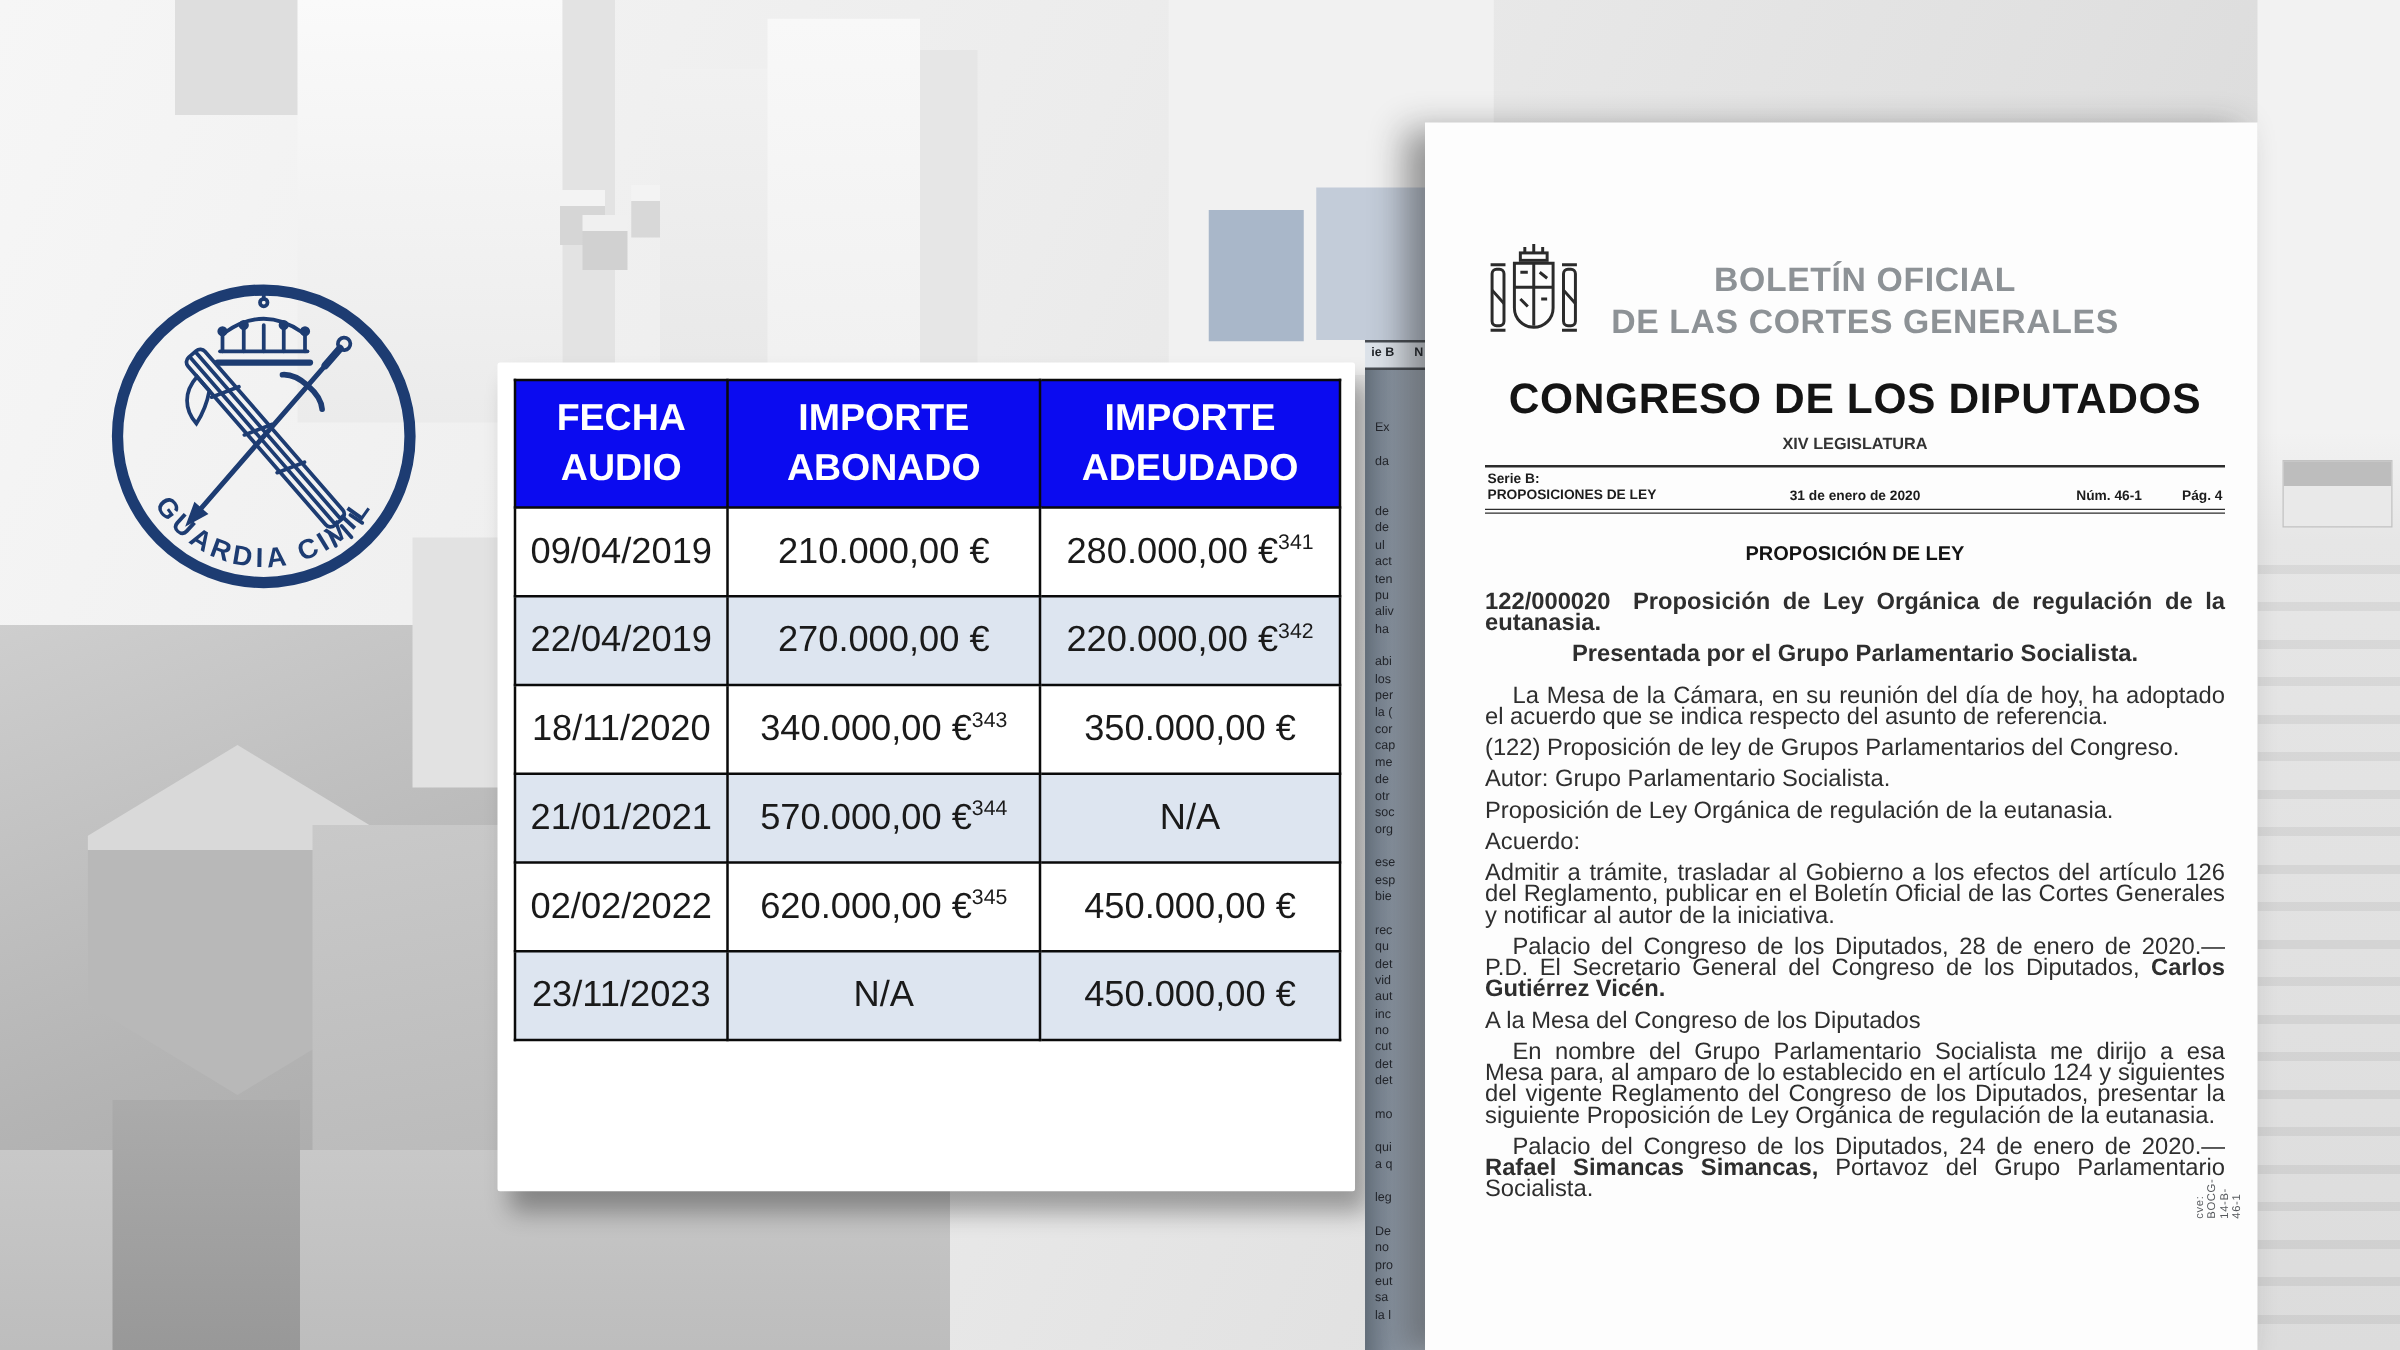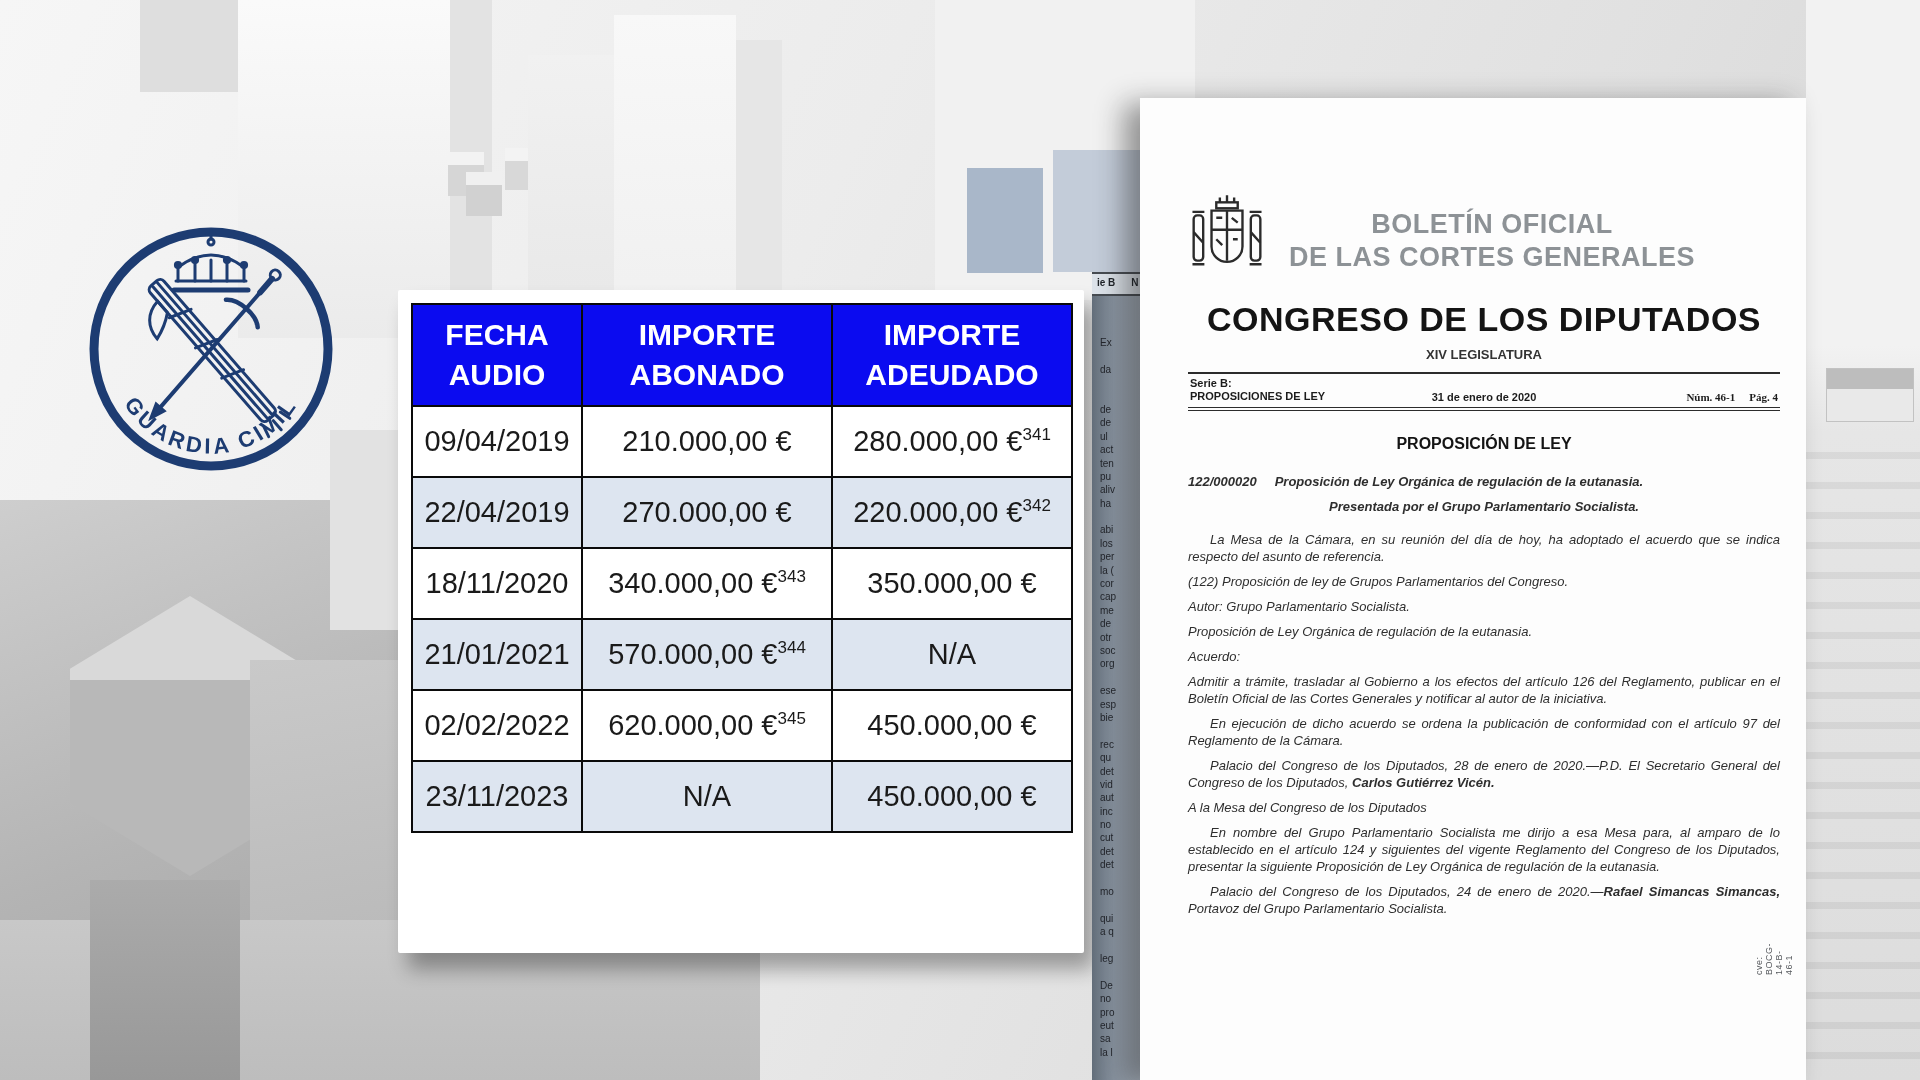--- a/index.html
+++ b/index.html
@@ -71,23 +71,23 @@
   .escudo{width:78px;height:100px;flex:0 0 auto;}
   .doc-head-titles{flex:1;text-align:center;margin-right:62px;margin-top:14px;
       font-weight:bold;color:#8d9296;font-size:27px;line-height:33px;letter-spacing:0.5px;}
   .doc-congreso{text-align:center;font-weight:bold;color:#141414;font-size:34px;margin-top:6px;letter-spacing:0.5px;}
   .doc-legislatura{text-align:center;font-size:13px;color:#333;margin-top:8px;font-weight:bold;}
   .serie-bar{display:grid;grid-template-columns:1fr auto 1fr;align-items:end;
       border-top:2px solid #2c2c2c;border-bottom:4px double #2c2c2c;
       margin-top:10px;padding:3px 2px 4px 2px;font-size:11px;font-weight:bold;color:#1c1c1c;}
   .serie-left{line-height:13px;}
   .serie-date{text-align:center;}
-  .serie-right{text-align:left;display:flex;justify-content:flex-end;gap:14px;font-family:Liberation Serif, serif;}
+  .serie-right{text-align:left;display:flex;justify-content:flex-end;gap:32px;}
   .doc-proposicion{text-align:center;font-size:16px;font-weight:bold;color:#141414;margin:24px 0 20px 0;}
-  .doc-body{font-size:13px;line-height:17px;text-align:justify;font-style:italic;}
+  .doc-body{font-size:19px;line-height:17px;text-align:justify;}
   .doc-body p{margin:0 0 8px 0;}
   .doc-body .ind{text-indent:22px;}
   .exp-line{font-weight:bold;margin-bottom:12px;}
   .exp-line .exp-num{margin-right:18px;}
   .presentada{font-weight:bold;text-align:center;margin-bottom:16px !important;}
   .cve{position:absolute;right:12px;top:845px;writing-mode:vertical-rl;transform:rotate(180deg);
       font-size:9px;color:#55585c;letter-spacing:0.5px;}
 </style>
 </head>
 <body>
@@ -312,21 +312,20 @@
         <p class="exp-line">
           <span class="exp-num">122/000020</span><span>Proposición de Ley Orgánica de regulación de la eutanasia.</span>
         </p>
         <p class="presentada">Presentada por el Grupo Parlamentario Socialista.</p>
         <p class="ind">La Mesa de la Cámara, en su reunión del día de hoy, ha adoptado el acuerdo que se indica respecto del asunto de referencia.</p>
         <p>(122) Proposición de ley de Grupos Parlamentarios del Congreso.</p>
         <p>Autor: Grupo Parlamentario Socialista.</p>
         <p>Proposición de Ley Orgánica de regulación de la eutanasia.</p>
         <p>Acuerdo:</p>
         <p>Admitir a trámite, trasladar al Gobierno a los efectos del artículo 126 del Reglamento, publicar en el Boletín Oficial de las Cortes Generales y notificar al autor de la iniciativa.</p>
-        <p class="ind">En ejecución de dicho acuerdo se ordena la publicación de conformidad con el artículo 97 del Reglamento de la Cámara.</p>
         <p class="ind">
           <span>Palacio del Congreso de los Diputados, 28 de enero de 2020.—P.D. El Secretario General del Congreso de los Diputados, </span><b>Carlos Gutiérrez Vicén.</b>
         </p>
         <p>A la Mesa del Congreso de los Diputados</p>
         <p class="ind">En nombre del Grupo Parlamentario Socialista me dirijo a esa Mesa para, al amparo de lo establecido en el artículo 124 y siguientes del vigente Reglamento del Congreso de los Diputados, presentar la siguiente Proposición de Ley Orgánica de regulación de la eutanasia.</p>
         <p class="ind">
           <span>Palacio del Congreso de los Diputados, 24 de enero de 2020.—</span><b>Rafael Simancas Simancas,</b><span> Portavoz del Grupo Parlamentario Socialista.</span>
         </p>
       </div>
 

